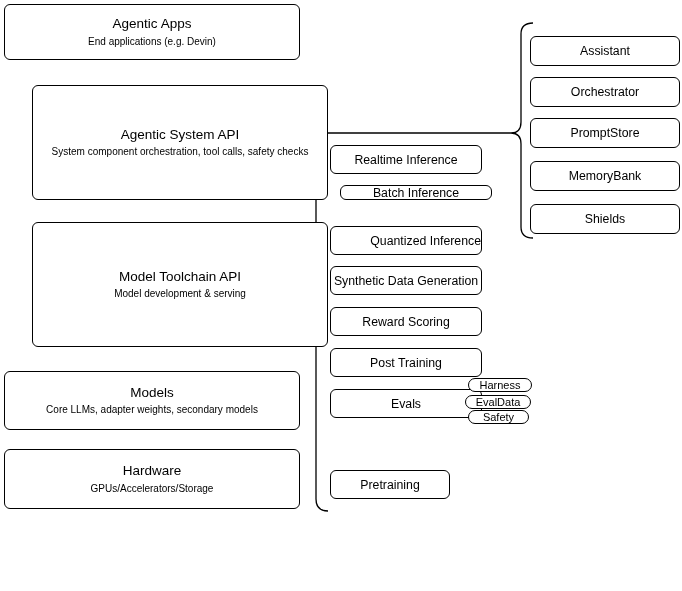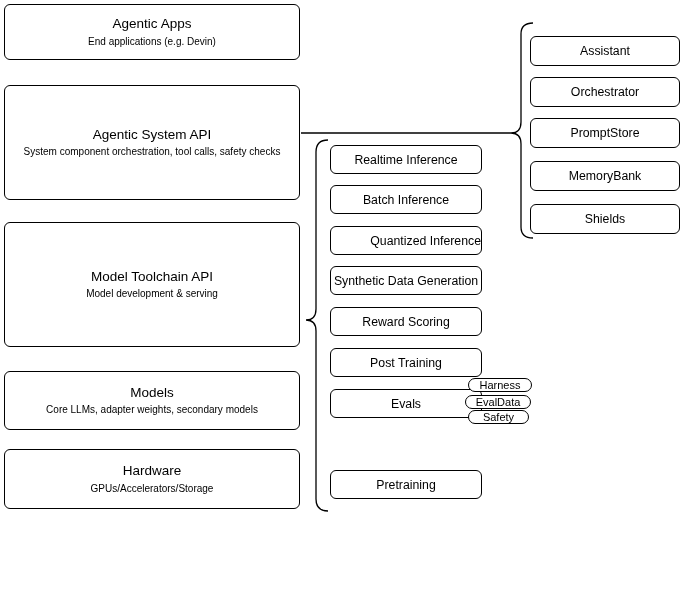--- a/index.html
+++ b/index.html
@@ -24,21 +24,21 @@
     box-sizing: border-box;
     background: #ffffff;
     border: 1.3px solid #000000;
     display: flex;
     flex-direction: column;
     align-items: center;
     justify-content: center;
     text-align: center;
   }
   .big   { border-radius: 11px; }
-  .api   { border-radius: 22px; }
+  .api   { border-radius: 22px; margin-left: 28px; }
   .small { border-radius: 8px; }
   .title { font-size: 13.5px; line-height: 1.15; }
   .subtitle { font-size: 10px; line-height: 1.2; margin-top: 4px; }
   .label { font-size: 12.3px; white-space: nowrap; }
   .pill {
     position: absolute;
     box-sizing: border-box;
     background: #ffffff;
     border: 1.3px solid #000000;
     border-radius: 8px;
@@ -85,39 +85,39 @@
 
   <div class="box big node" style="left:4px; top:449px; width:296px; height:60px;">
     <div class="title">Hardware</div>
     <div class="subtitle">GPUs/Accelerators/Storage</div>
   </div>
 
 
   <div class="box small node" style="left:330px; top:145px; width:152px; height:29px;">
     <div class="label">Realtime Inference</div>
   </div>
-  <div class="box small node" style="left:330px; top:185px; width:152px; height:29px;">
+  <div class="box small node" style="left:340px; top:185px; width:152px; height:15px;">
     <div class="label">Batch Inference</div>
   </div>
   <div class="box small node" style="left:330px; top:226px; width:152px; height:29px;align-items:flex-end;">
     <div class="label">Quantized Inference</div>
   </div>
   <div class="box small node" style="left:330px; top:266px; width:152px; height:29px;">
     <div class="label">Synthetic Data Generation</div>
   </div>
   <div class="box small node" style="left:330px; top:307px; width:152px; height:29px;">
     <div class="label">Reward Scoring</div>
   </div>
   <div class="box small node" style="left:330px; top:348px; width:152px; height:29px;">
     <div class="label">Post Training</div>
   </div>
   <div class="box small node" style="left:330px; top:389px; width:152px; height:29px;">
     <div class="label">Evals</div>
   </div>
-  <div class="box small node" style="left:330px; top:470px; width:152px; height:29px;text-align:center;">
+  <div class="box small node" style="left:330px; top:470px; width:120px; height:29px;text-align:center;">
     <div class="label">Pretraining</div>
   </div>
 
   <div class="pill" style="left:468px; top:378px; width:64px; height:14px;">
     <span>Harness</span>
   </div>
   <div class="pill" style="left:465px; top:395px; width:66px; height:14px;">
     <span>EvalData</span>
   </div>
   <div class="pill" style="left:468px; top:410px; width:61px; height:14px;">

